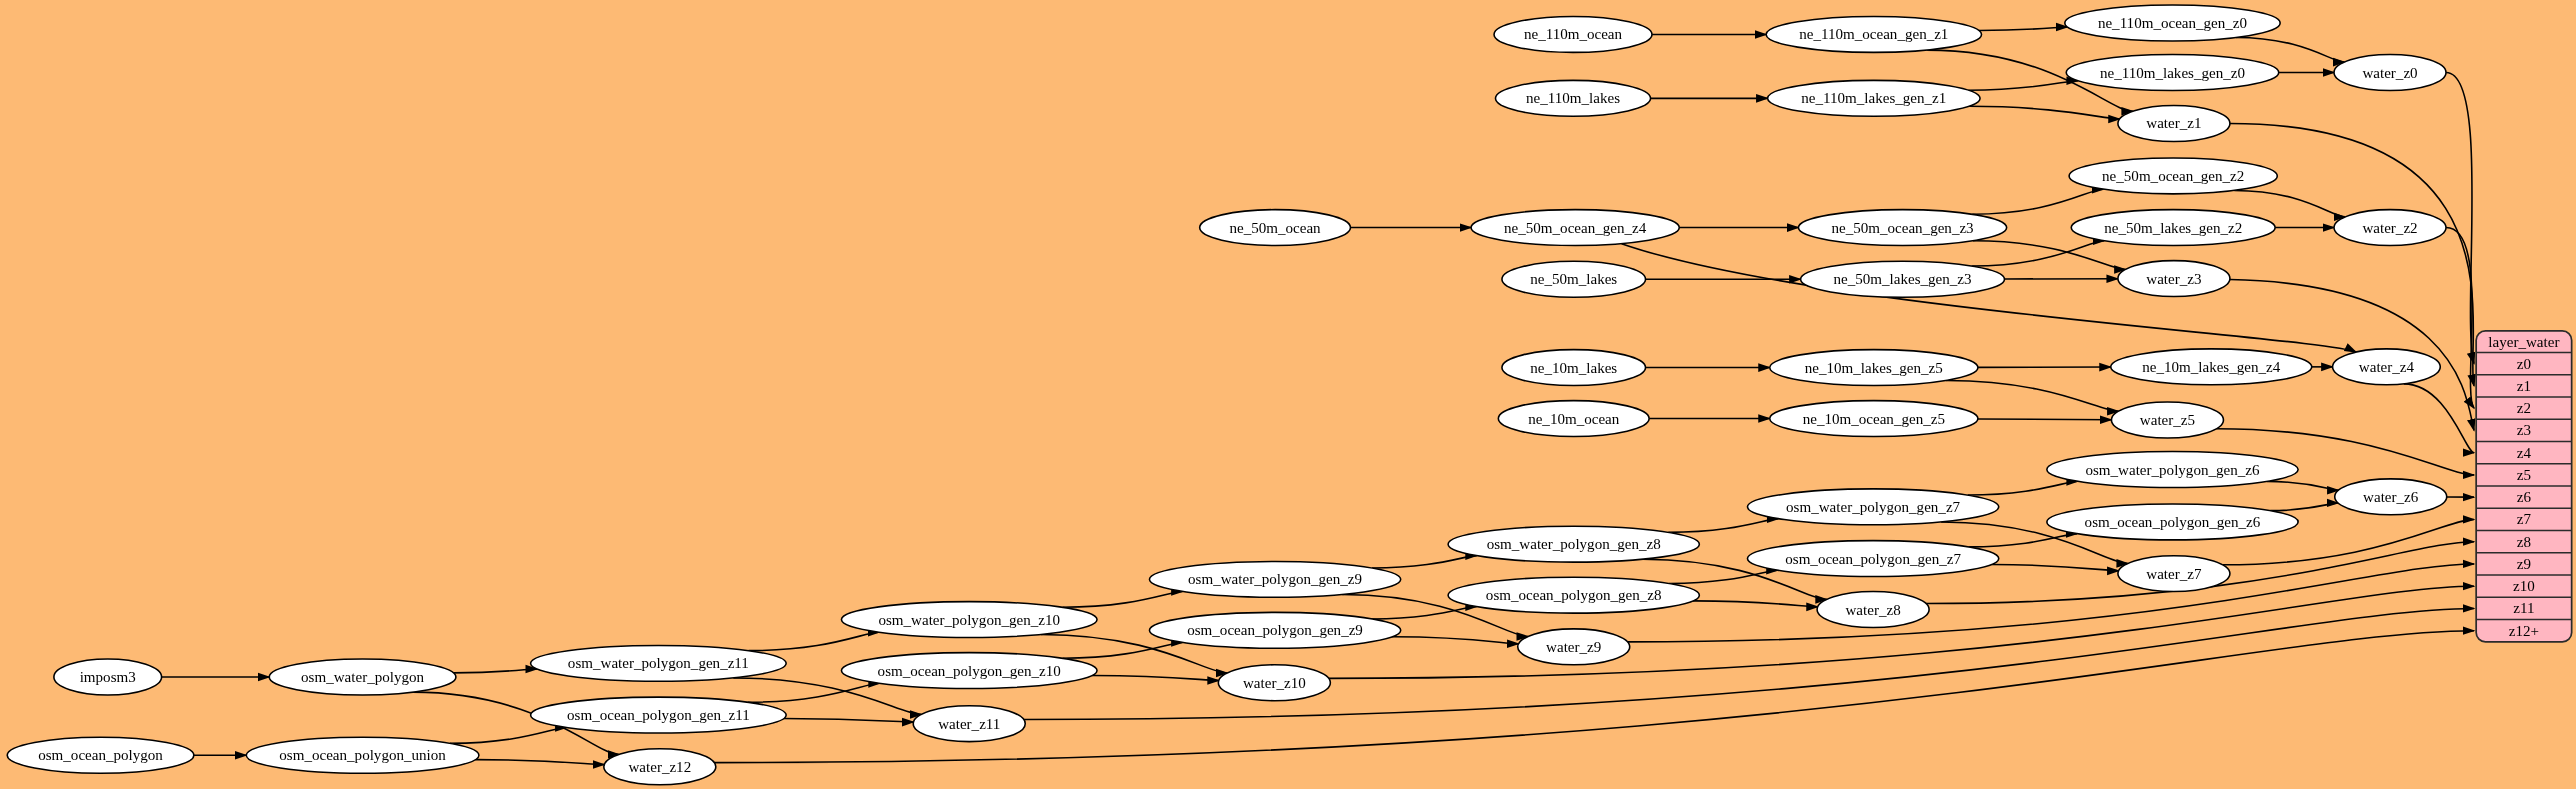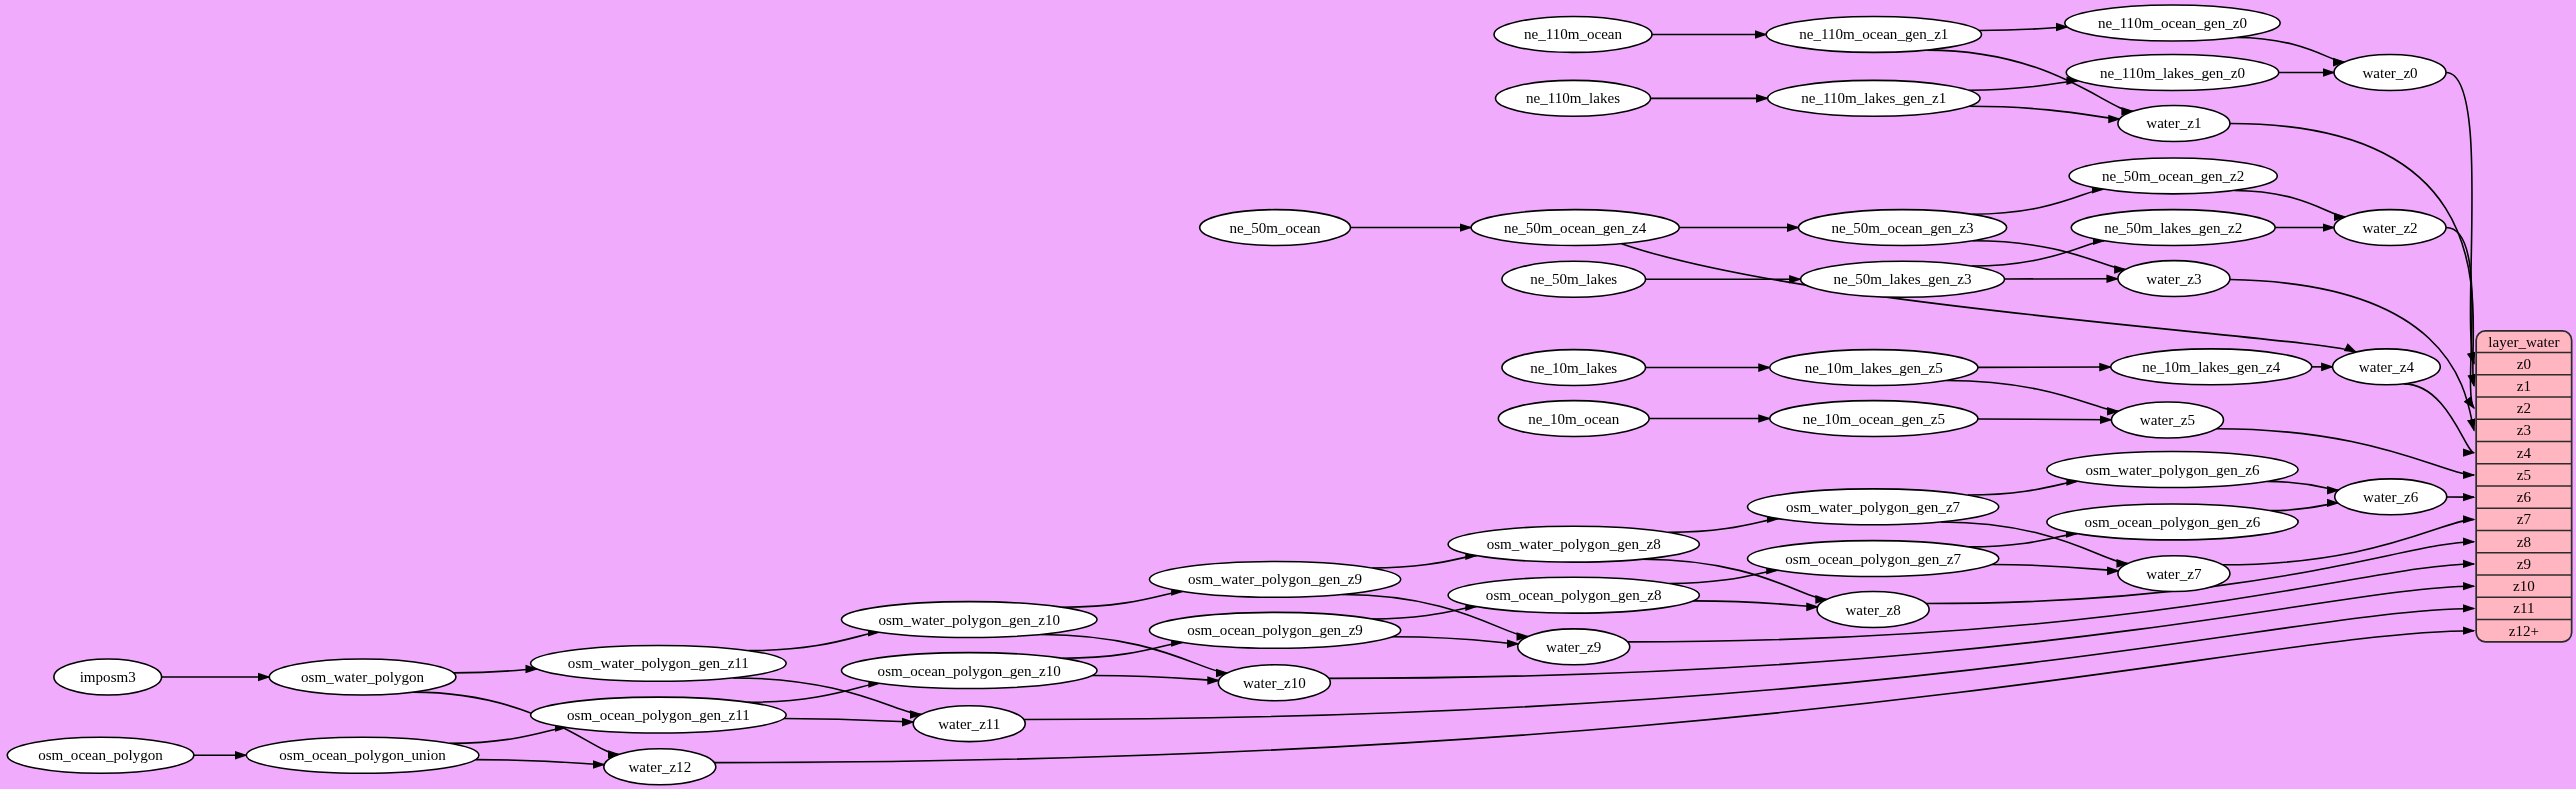--- a/index.html
+++ b/index.html
@@ -1,16 +1,16 @@
 <!DOCTYPE html>
 <html style="font-size:11.5px"><head>
 <meta charset="utf-8">
 <style>
   html, body { margin: 0; padding: 0; background: #ffffff; }
-  .canvas-wrap { width: 2576px; height: 789px; background: #f0abfc; overflow: hidden; }
+  .canvas-wrap { width: 2576px; height: 789px; background: #fdba74; overflow: hidden; }
   svg { display: block; }
   text {
     font-family: "Liberation Serif", "DejaVu Serif", serif;
     fill: #000000;
   }
 </style>
 </head>
 <body>
 
 <div class="canvas-wrap">

